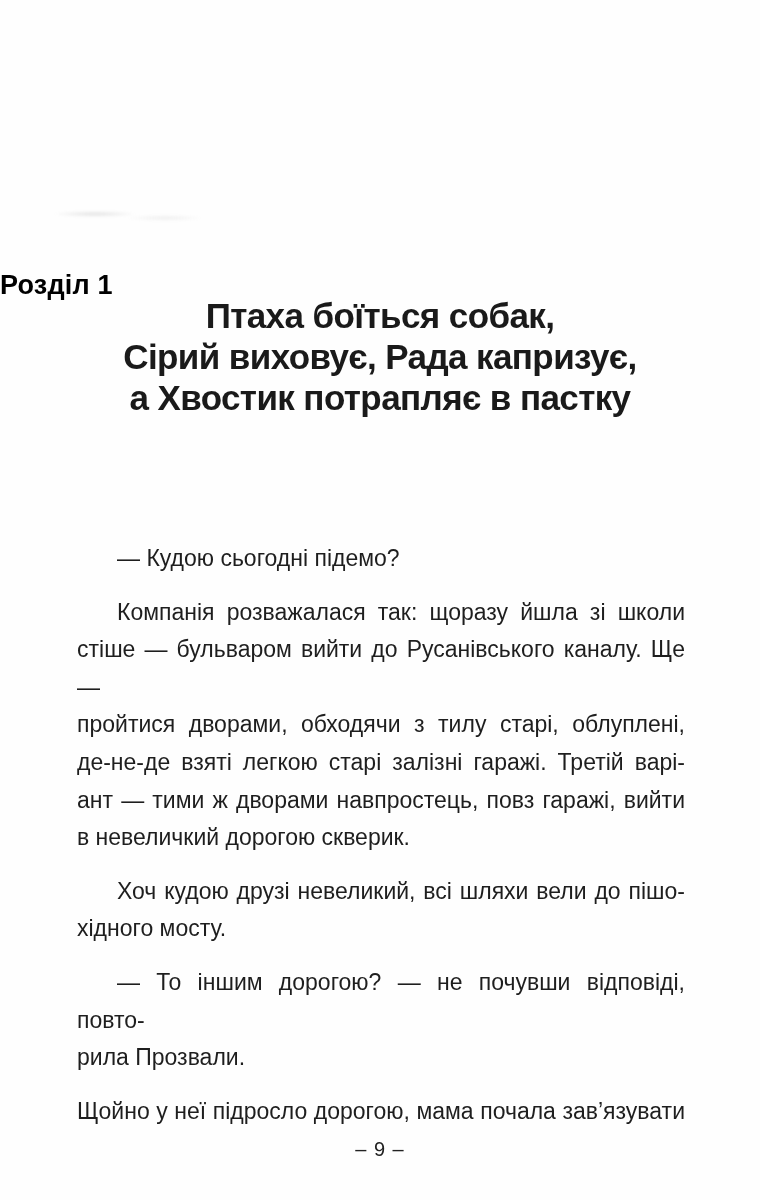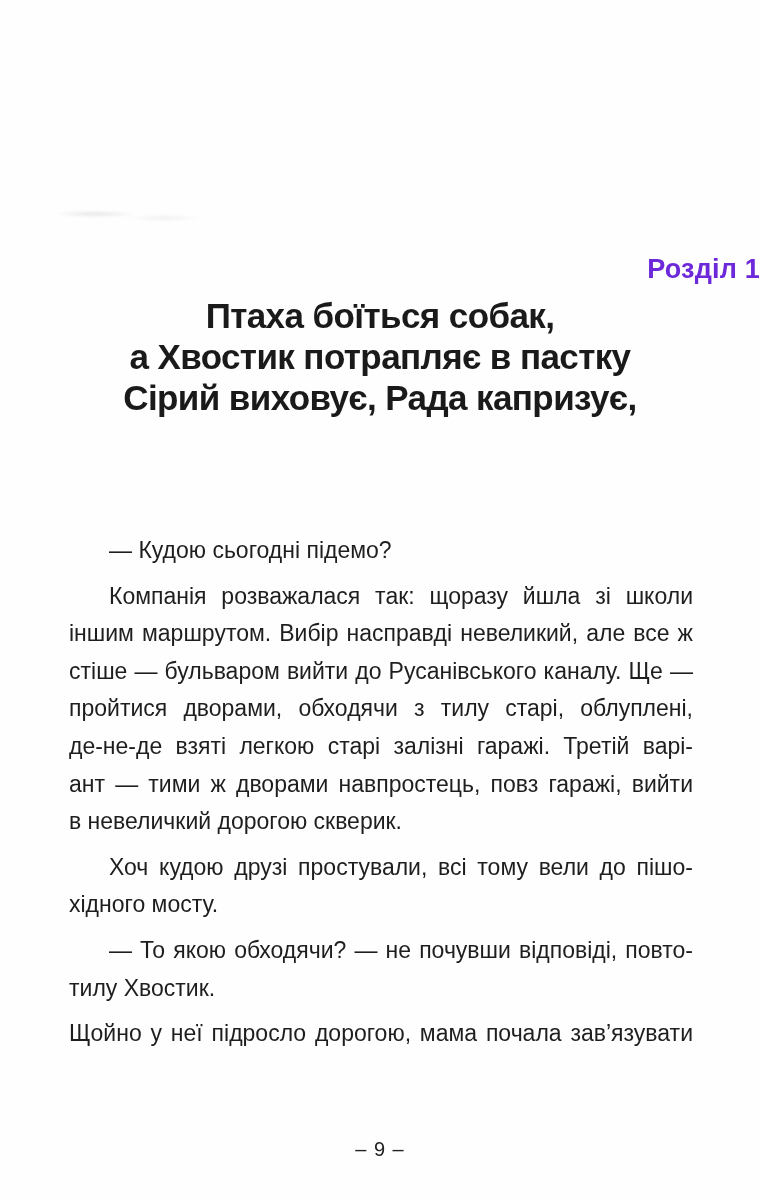--- a/index.html
+++ b/index.html
@@ -25,28 +25,28 @@
     width: 145px;
     height: 16px;
     background:
       radial-gradient(ellipse 60px 5px at 40px 6px, rgba(120,120,120,0.18), rgba(120,120,120,0) 70%),
       radial-gradient(ellipse 55px 5px at 110px 10px, rgba(140,140,140,0.12), rgba(140,140,140,0) 70%);
     filter: blur(1px);
     pointer-events: none;
   }
   .chapter-label {
     position: absolute;
-    top: 254px;
+    top: 270px;
     left: 0;
     width: 100%;
-    text-align: right;
+    text-align: left;
     font-size: 27px;
     font-weight: 600;
     letter-spacing: 0.2px;
-    color: #6d28d9;
+    color: #000000;
   }
   .chapter-title {
     position: absolute;
     top: 295px;
     left: 0;
     width: 100%;
     text-align: center;
     font-size: 35px;
     font-weight: bold;
     line-height: 41px;
@@ -56,21 +56,21 @@
   .body-text {
     position: absolute;
     top: 524px;
     left: 61px;
     width: 640px;
     font-size: 23px;
     line-height: 37.6px;
     color: #1e1e1e;
   }
   .paragraph {
-    margin: 8px;
+    margin: 16px;
   }
   .line {
     text-align: justify;
     text-align-last: justify;
     white-space: normal;
   }
   .line.no-justify {
     text-align-last: left;
   }
   .line.indent {
@@ -91,44 +91,43 @@
 <body>
 
 <div class="book-page">
 
   <div class="smudge"></div>
 
   <div class="chapter-label">Розділ 1</div>
 
   <div class="chapter-title">
     <div>Птаха боїться собак,</div>
+    <div>Сірий виховує, Рада капризує,</div>
     <div>а Хвостик потрапляє в пастку</div>
-    <div>Сірий виховує, Рада капризує,</div>
   </div>
 
   <div class="body-text">
       <div class="paragraph">
         <div class="line indent no-justify">— Кудою сьогодні підемо?</div>
       </div>
       <div class="paragraph">
         <div class="line indent">Компанія розважалася так: щоразу йшла зі школи</div>
-        <div class="line">іншим маршрутом. Вибір насправді невеликий, але все ж</div>
         <div class="line">стіше — бульваром вийти до Русанівського каналу. Ще —</div>
         <div class="line">пройтися дворами, обходячи з тилу старі, облуплені,</div>
         <div class="line">де-не-де взяті легкою старі залізні гаражі. Третій варі-</div>
         <div class="line">ант — тими ж дворами навпростець, повз гаражі, вийти</div>
         <div class="line no-justify">в невеличкий дорогою скверик.</div>
       </div>
       <div class="paragraph">
-        <div class="line indent">Хоч кудою друзі простували, всі тому вели до пішо-</div>
+        <div class="line indent">Хоч кудою друзі невеликий, всі шляхи вели до пішо-</div>
         <div class="line no-justify">хідного мосту.</div>
       </div>
       <div class="paragraph">
-        <div class="line indent">— То якою обходячи? — не почувши відповіді, повто-</div>
-        <div class="line no-justify">тилу Хвостик.</div>
+        <div class="line indent">— То іншим дорогою? — не почувши відповіді, повто-</div>
+        <div class="line no-justify">рила Прозвали.</div>
       </div>
       <div class="paragraph">
         <div class="line">Щойно у неї підросло дорогою, мама почала зав’язувати</div>
       </div>
     </div>
 
   <div class="page-number">– 9 –</div>
 
 </div>
 

